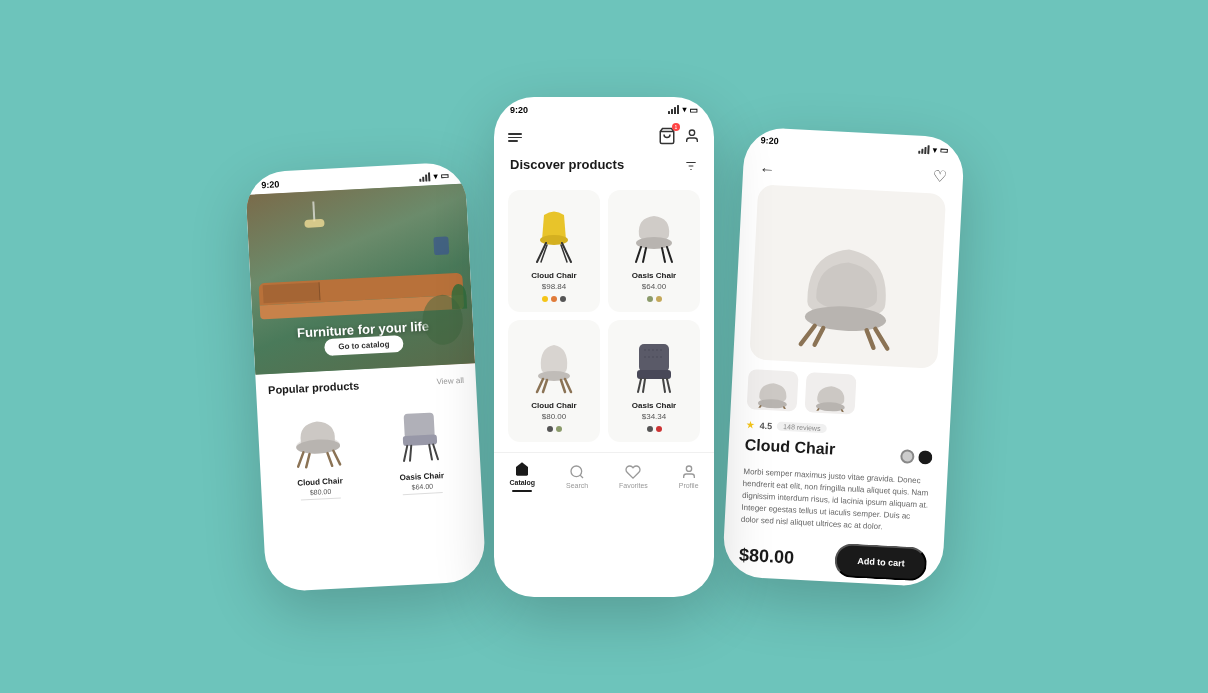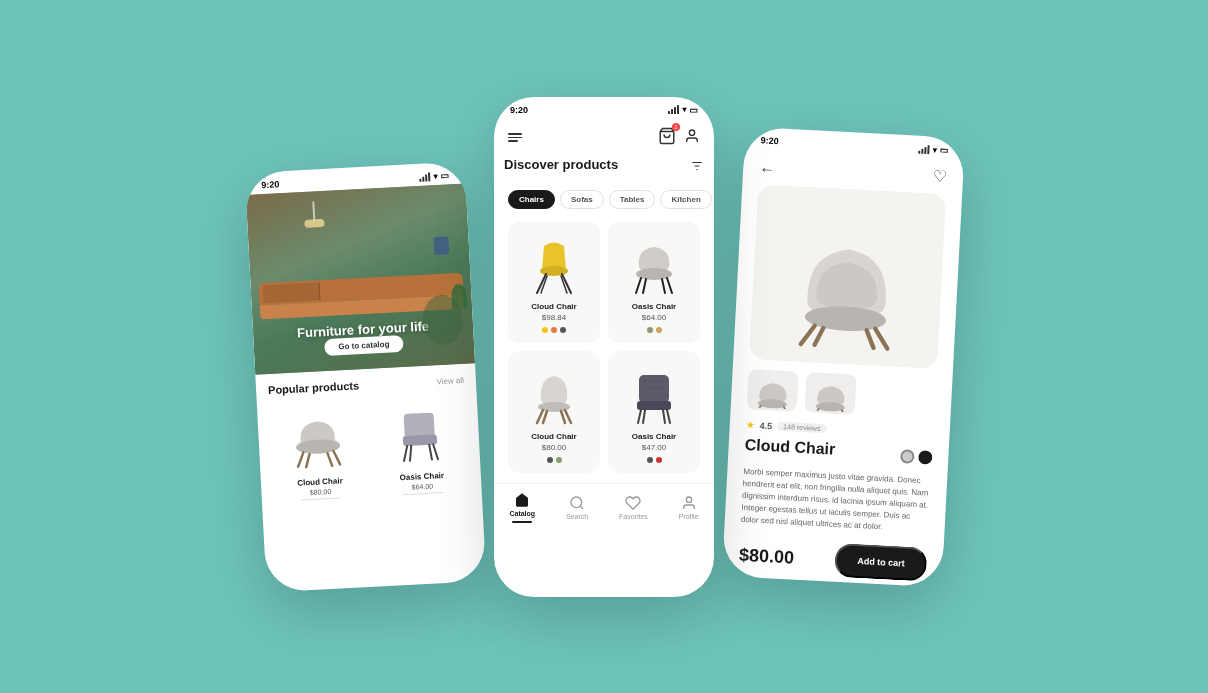--- a/index.html
+++ b/index.html
@@ -234,21 +234,21 @@
       font-weight: 700;
       color: #1a1a1a;
       padding: 0 14px;
       margin-bottom: 8px;
     }
 
     .section-header {
       display: flex;
       justify-content: space-between;
       align-items: center;
-      padding: 0 10px;
+      padding: 0 16px;
       margin-bottom: 10px;
     }
 
     .category-tabs {
       display: flex;
       gap: 5px;
       padding: 0 14px;
       margin-bottom: 12px;
     }
 
@@ -600,26 +600,20 @@
       <span class="section-title" style="padding:0;font-size:13px;">Discover products</span>
       <div>
         <svg width="14" height="14" viewBox="0 0 24 24" fill="none" stroke="#333" stroke-width="2">
           <line x1="4" y1="6" x2="20" y2="6"></line>
           <line x1="8" y1="12" x2="16" y2="12"></line>
           <line x1="11" y1="18" x2="13" y2="18"></line>
         </svg>
       </div>
     </div>
 
-    <div class="category-tabs">
-      <div class="cat-tab active">Chairs</div>
-      <div class="cat-tab">Sofas</div>
-      <div class="cat-tab">Tables</div>
-      <div class="cat-tab">Kitchen</div>
-    </div>
 
     <div class="products-grid-center">
 
       <div class="product-card-center">
         <div class="product-img-center">
           <svg viewBox="0 0 70 65" width="70" height="65">
 
             <path d="M25 15 Q35 8 45 15 L47 40 Q35 46 23 40Z" fill="#e8c42a"></path>
             <ellipse cx="35" cy="40" rx="14" ry="5" fill="#d4b020"></ellipse>
 
@@ -687,21 +681,21 @@
             <line x1="25" y1="20" x2="45" y2="20" stroke="#4a4a58" stroke-width="1" stroke-dasharray="2,2"></line>
             <line x1="25" y1="27" x2="45" y2="27" stroke="#4a4a58" stroke-width="1" stroke-dasharray="2,2"></line>
             <rect x="18" y="40" width="34" height="9" rx="3" fill="#484858"></rect>
             <line x1="22" y1="49" x2="19" y2="62" stroke="#444" stroke-width="2" stroke-linecap="round"></line>
             <line x1="48" y1="49" x2="51" y2="62" stroke="#444" stroke-width="2" stroke-linecap="round"></line>
             <line x1="26" y1="49" x2="24" y2="62" stroke="#444" stroke-width="2" stroke-linecap="round"></line>
             <line x1="44" y1="49" x2="46" y2="62" stroke="#444" stroke-width="2" stroke-linecap="round"></line>
           </svg>
         </div>
         <div class="product-name-center">Oasis Chair</div>
-        <div class="product-price-center">$47.00</div>
+        <div class="product-price-center">$34.34</div>
         <div class="color-dots">
           <div class="dot" style="background:#555;"></div>
           <div class="dot" style="background:#cc3333;"></div>
         </div>
       </div>
     </div>
 
     <div class="bottom-nav">
       <div class="nav-item">
         <svg width="16" height="16" viewBox="0 0 24 24" fill="#1a1a1a" stroke="none">

